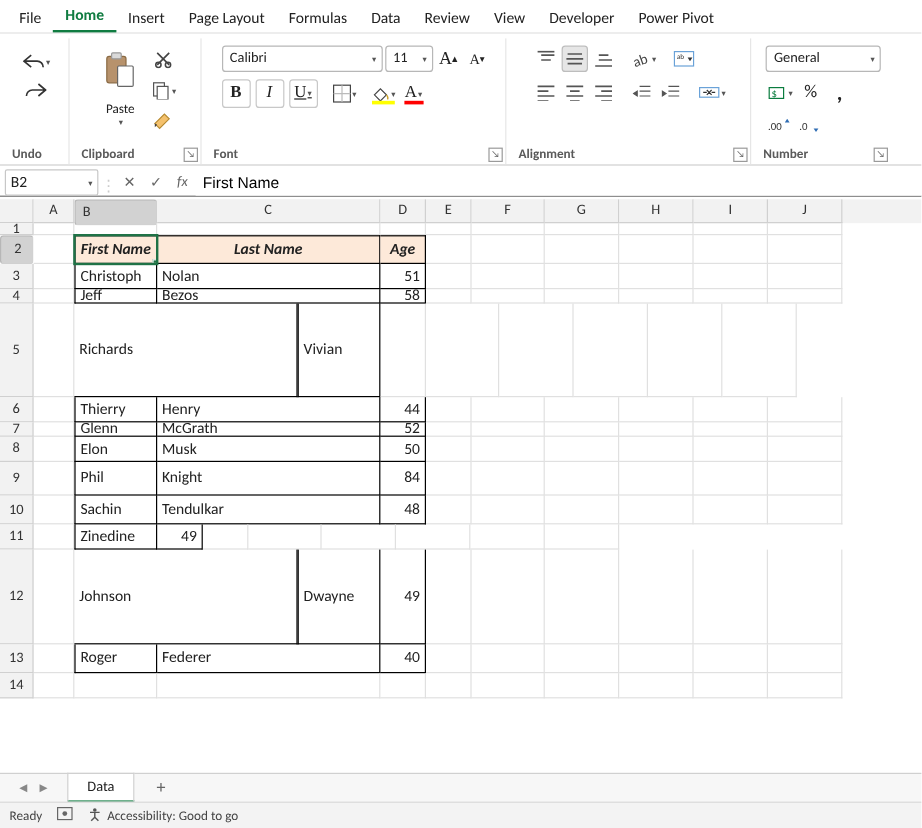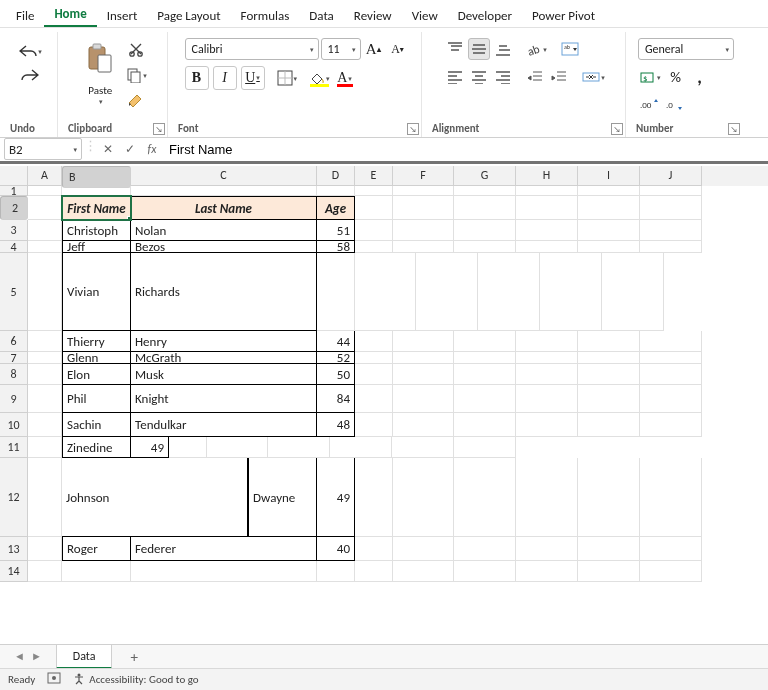--- a/index.html
+++ b/index.html
@@ -121,23 +121,23 @@
     position: absolute;
     bottom: 2px;
     left: 3px;
     right: 3px;
     height: 3px;
   }
 
   
   .fbar {
     display: flex;
-    align-items: flex-start;
+    align-items: flex-end;
     height: 26px;
-    border-bottom: 3px solid #737373;
+    border-bottom: 1px solid #737373;
     font-size: 13px;
   }
   .namebox {
     width: 78px;
     border: 1px solid #c7c7c7;
     height: 22px;
     margin: 0 2px 0 4px;
     display: flex;
     align-items: center;
     padding: 0 4px;
@@ -604,22 +604,22 @@
         <div class="cell" style="width: 38px; height: 12px;"></div>
         <div class="cell" style="width: 61px; height: 12px;"></div>
         <div class="cell" style="width: 62px; height: 12px;"></div>
         <div class="cell" style="width: 62px; height: 12px;"></div>
         <div class="cell" style="width: 62px; height: 12px;"></div>
         <div class="cell" style="width: 62px; height: 12px;"></div>
       </div>
       <div class="row" style="height: 78px;">
         <div class="rh" style="height: 78px;">5</div>
         <div class="cell" style="width: 34px; height: 78px;"></div>
+        <div class="cell tableC" style="width: 186px; height: 78px;">Richards</div>
         <div class="cell tableB" style="width: 69px; height: 78px;">Vivian</div>
-        <div class="cell tableC" style="width: 186px; height: 78px;">Richards</div>
         <div class="cell" style="width: 38px; height: 78px;"></div>
         <div class="cell" style="width: 61px; height: 78px;"></div>
         <div class="cell" style="width: 62px; height: 78px;"></div>
         <div class="cell" style="width: 62px; height: 78px;"></div>
         <div class="cell" style="width: 62px; height: 78px;"></div>
         <div class="cell" style="width: 62px; height: 78px;"></div>
       </div>
       <div class="row" style="height: 21px;">
         <div class="rh" style="height: 21px;">6</div>
         <div class="cell" style="width: 34px; height: 21px;"></div>

